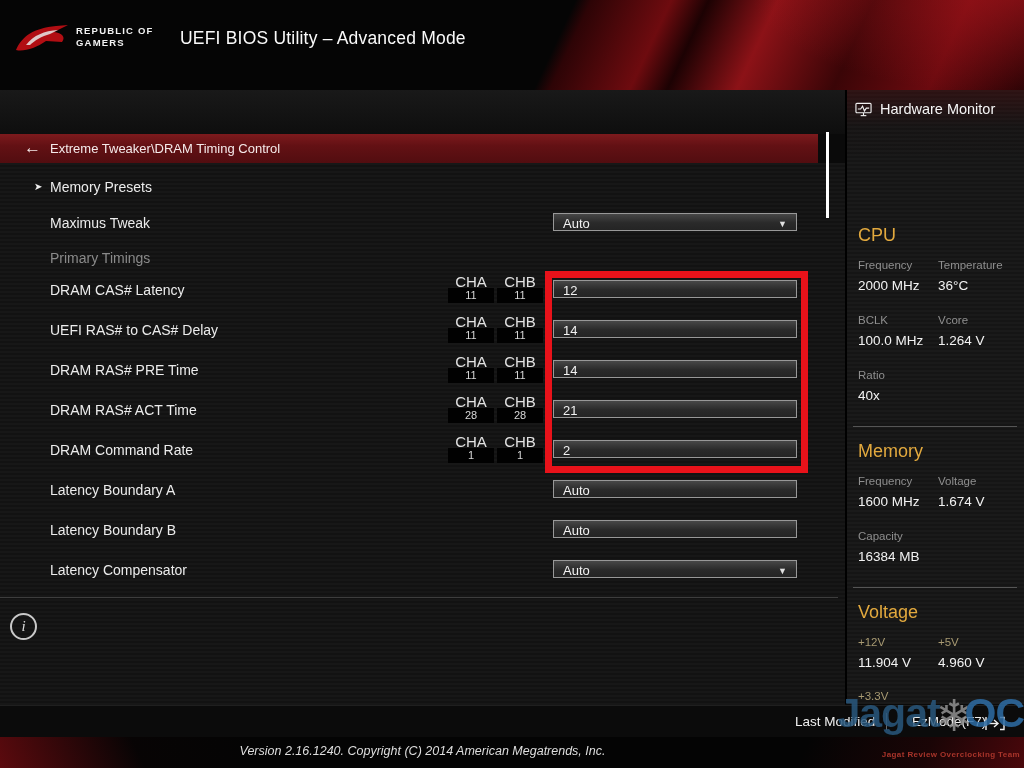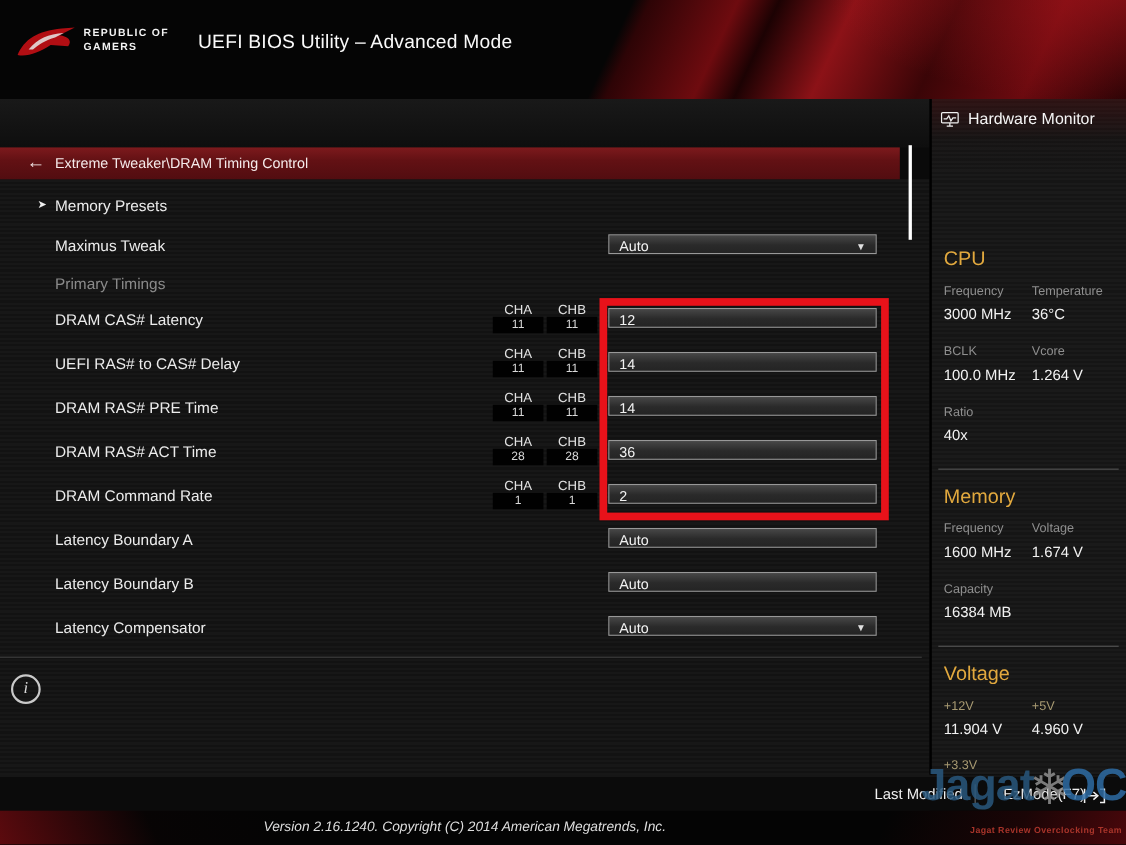--- a/index.html
+++ b/index.html
@@ -47,21 +47,21 @@
   .rowlabel { position:absolute; left:50px; color:#ececec; font-size:14px; line-height:18px; white-space:nowrap; }
   .rowlabel.dim { color:#8a8a8a; }
   #submenu-arrow { position:absolute; left:34px; top:181px; color:#f0f0f0; font-size:10px; line-height:12px; }
 
   .field { position:absolute; left:553px; width:244px; height:18px; border:1px solid #989898;
     background:linear-gradient(180deg,#474747,#2a2a2a 55%,#242424); color:#f2f2f2;
     font-size:13px; line-height:20px; padding-left:9px; cursor:pointer; }
   .field .arr { position:absolute; right:9px; top:0; font-size:9px; line-height:20px; color:#e0e0e0; }
 
   .ch { position:absolute; width:46px; text-align:center; }
-  .chl { font-size:12px; color:#e2e2e2; line-height:11px; }
+  .chl { font-size:15px; color:#e2e2e2; line-height:11px; }
   .chv { margin-top:1px; height:15px; background:#010101; color:#d8d8d8; font-size:11px; line-height:15px; }
 
   #highlight-box { position:absolute; left:545px; top:271px; width:263px; height:202px;
     border:7px solid #e8121a; pointer-events:none; }
 
   #content-divider { position:absolute; left:0; top:597px; width:838px; height:1px; background:#3d3d3d; }
   #info-icon { position:absolute; left:10px; top:613px; width:27px; height:27px; border:2px solid #c9c9c9;
     border-radius:50%; color:#dcdcdc; font-family:"Liberation Serif","DejaVu Serif",serif; font-style:italic;
     font-size:15px; text-align:center; line-height:23px; }
 
@@ -249,21 +249,21 @@
 
   <span class="rowlabel" style="top:401px">DRAM RAS# ACT Time</span>
   <div class="ch" style="left:448px;top:396px">
       <div class="chl">CHA</div>
       <div class="chv">28</div>
     </div>
   <div class="ch" style="left:497px;top:396px">
       <div class="chl">CHB</div>
       <div class="chv">28</div>
     </div>
-  <div class="field" style="top:400px"><span>36</span></div>
+  <div class="field" style="top:400px"><span>21</span></div>
 
   <span class="rowlabel" style="top:441px">DRAM Command Rate</span>
   <div class="ch" style="left:448px;top:436px">
       <div class="chl">CHA</div>
       <div class="chv">1</div>
     </div>
   <div class="ch" style="left:497px;top:436px">
       <div class="chl">CHB</div>
       <div class="chv">1</div>
     </div>
@@ -295,21 +295,21 @@
             <line x1="6" y1="14" x2="12" y2="14"></line>
             <line x1="9" y1="11" x2="9" y2="14"></line>
           </g>
         </svg>
       <span>Hardware Monitor</span>
     </div>
 
     <div class="sb-title" style="top:136px">CPU</div>
     <div class="cell" style="left:11px;top:169px">
         <div class="ml">Frequency</div>
-        <div class="mv">3000 MHz</div>
+        <div class="mv">2000 MHz</div>
       </div>
     <div class="cell" style="left:91px;top:169px">
         <div class="ml">Temperature</div>
         <div class="mv">36°C</div>
       </div>
     <div class="cell" style="left:11px;top:224px">
         <div class="ml">BCLK</div>
         <div class="mv">100.0 MHz</div>
       </div>
     <div class="cell" style="left:91px;top:224px">

